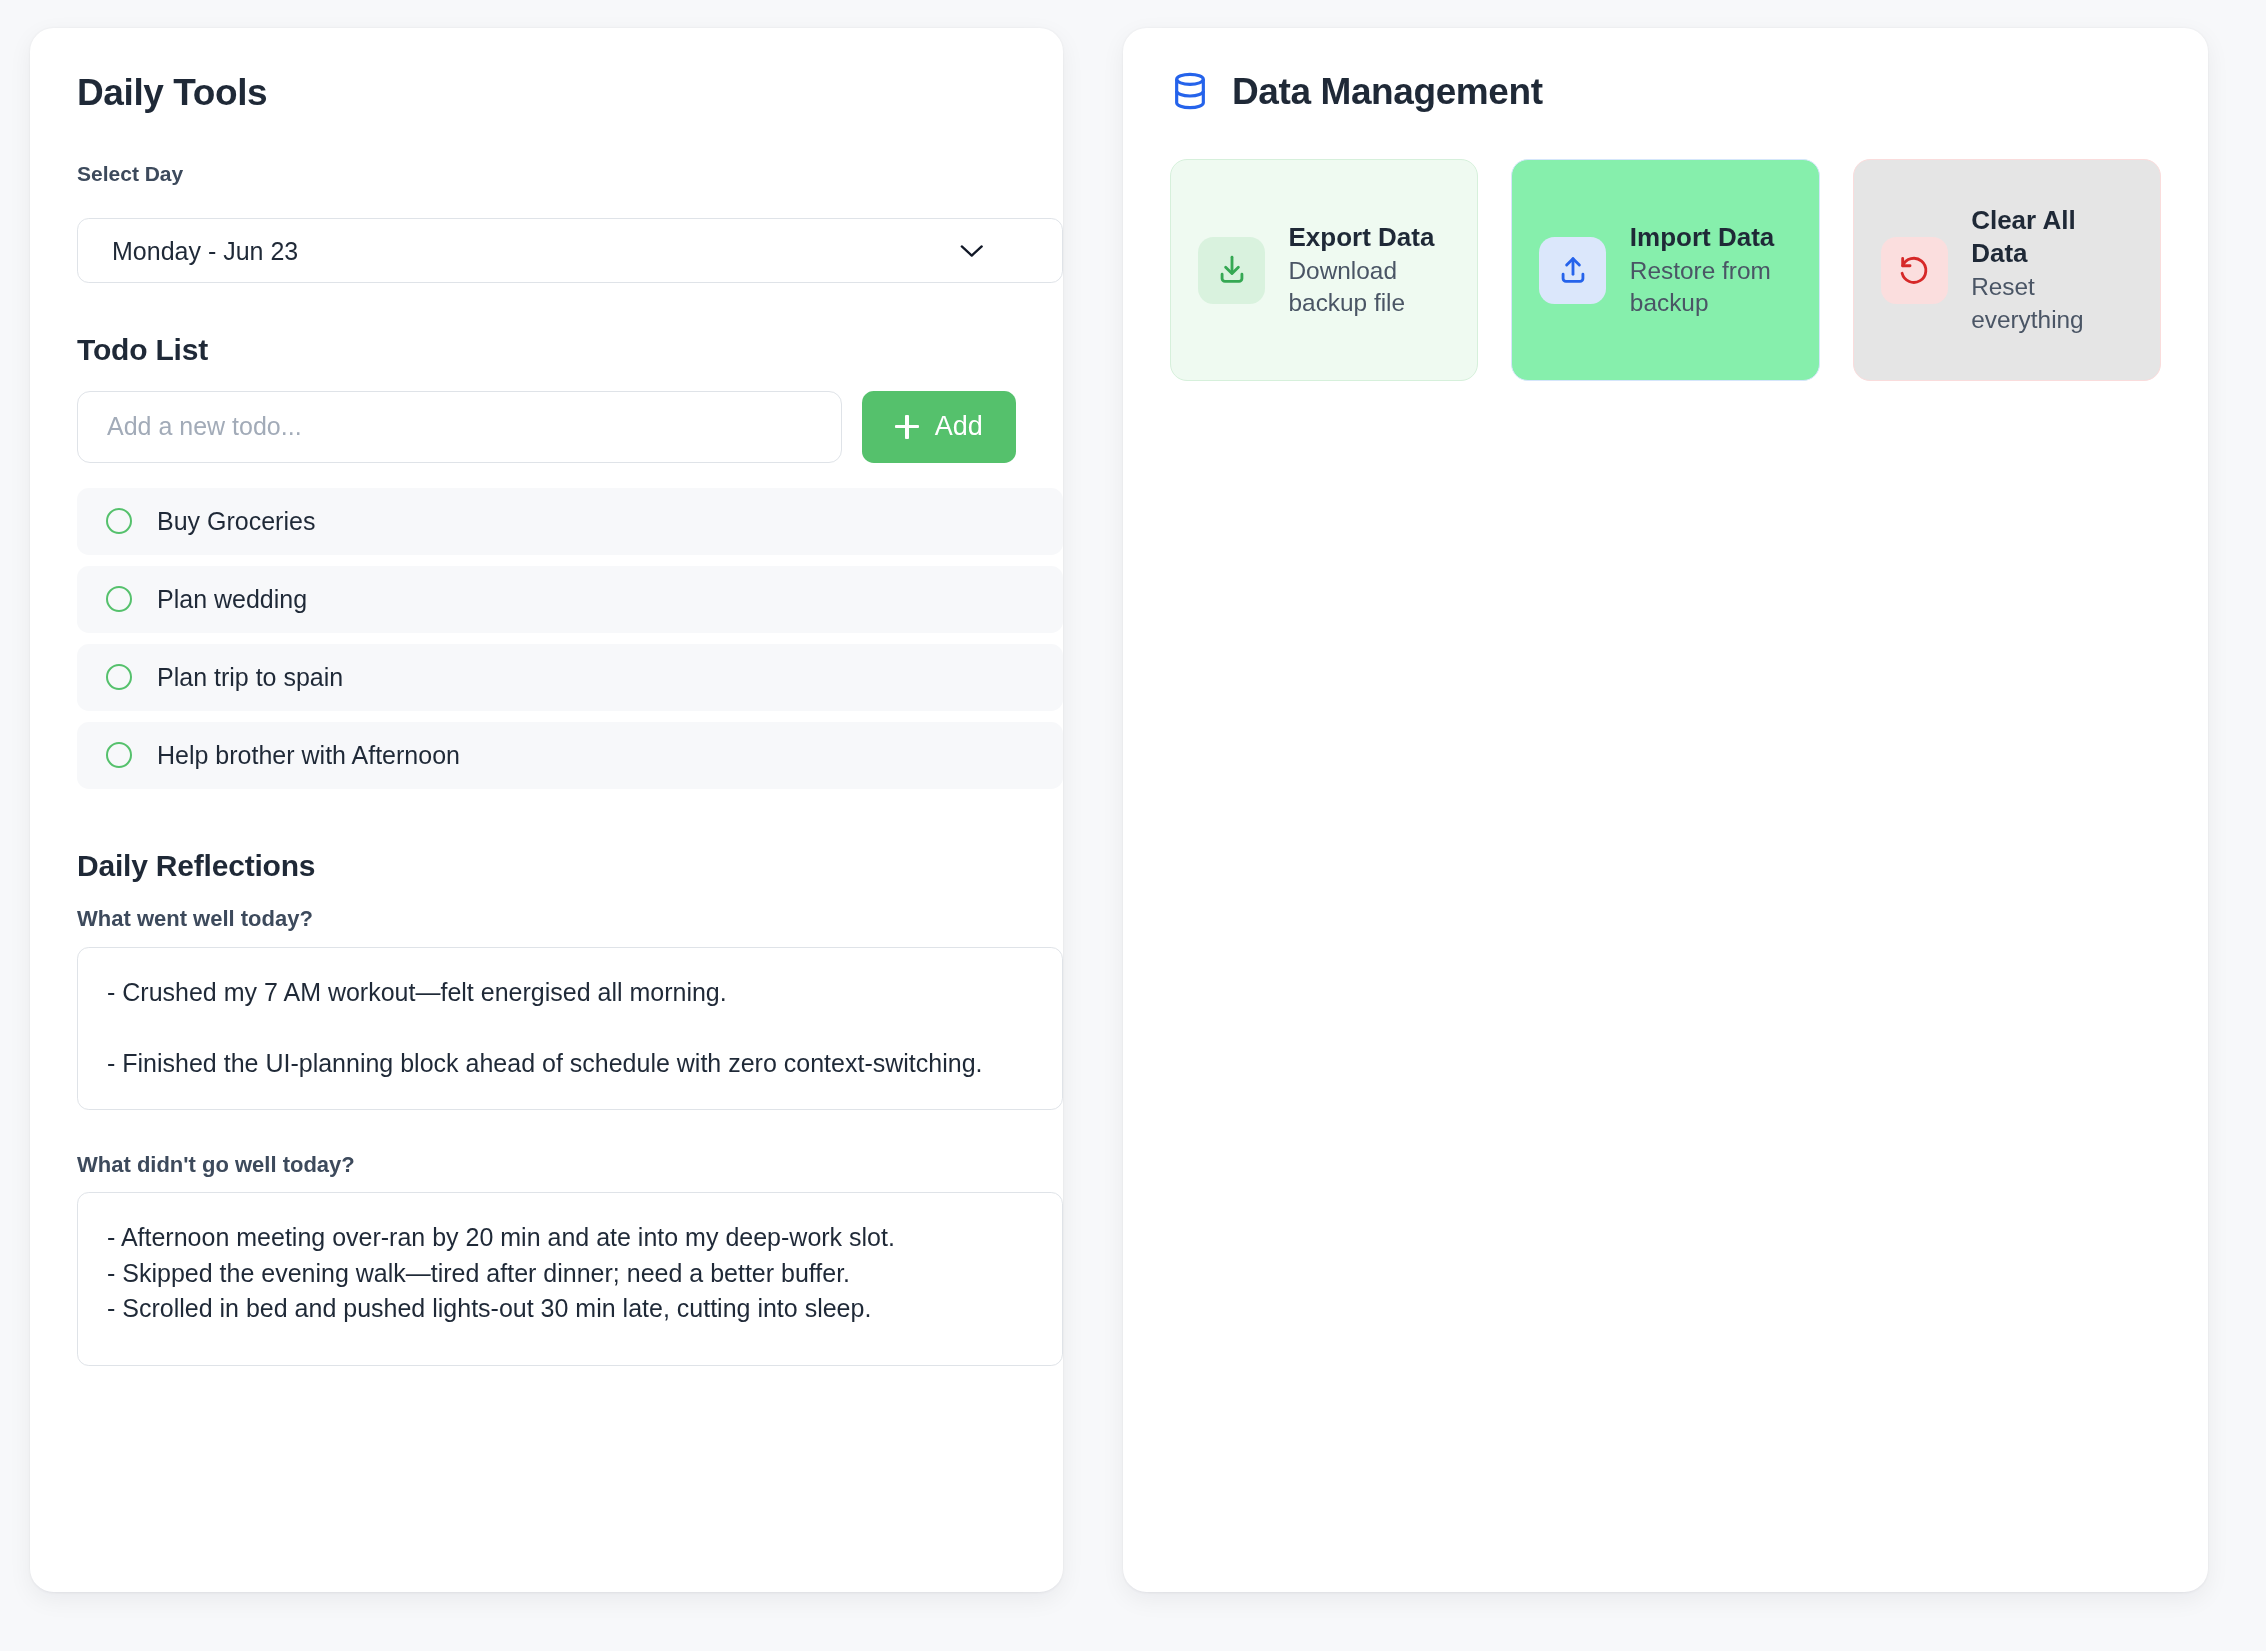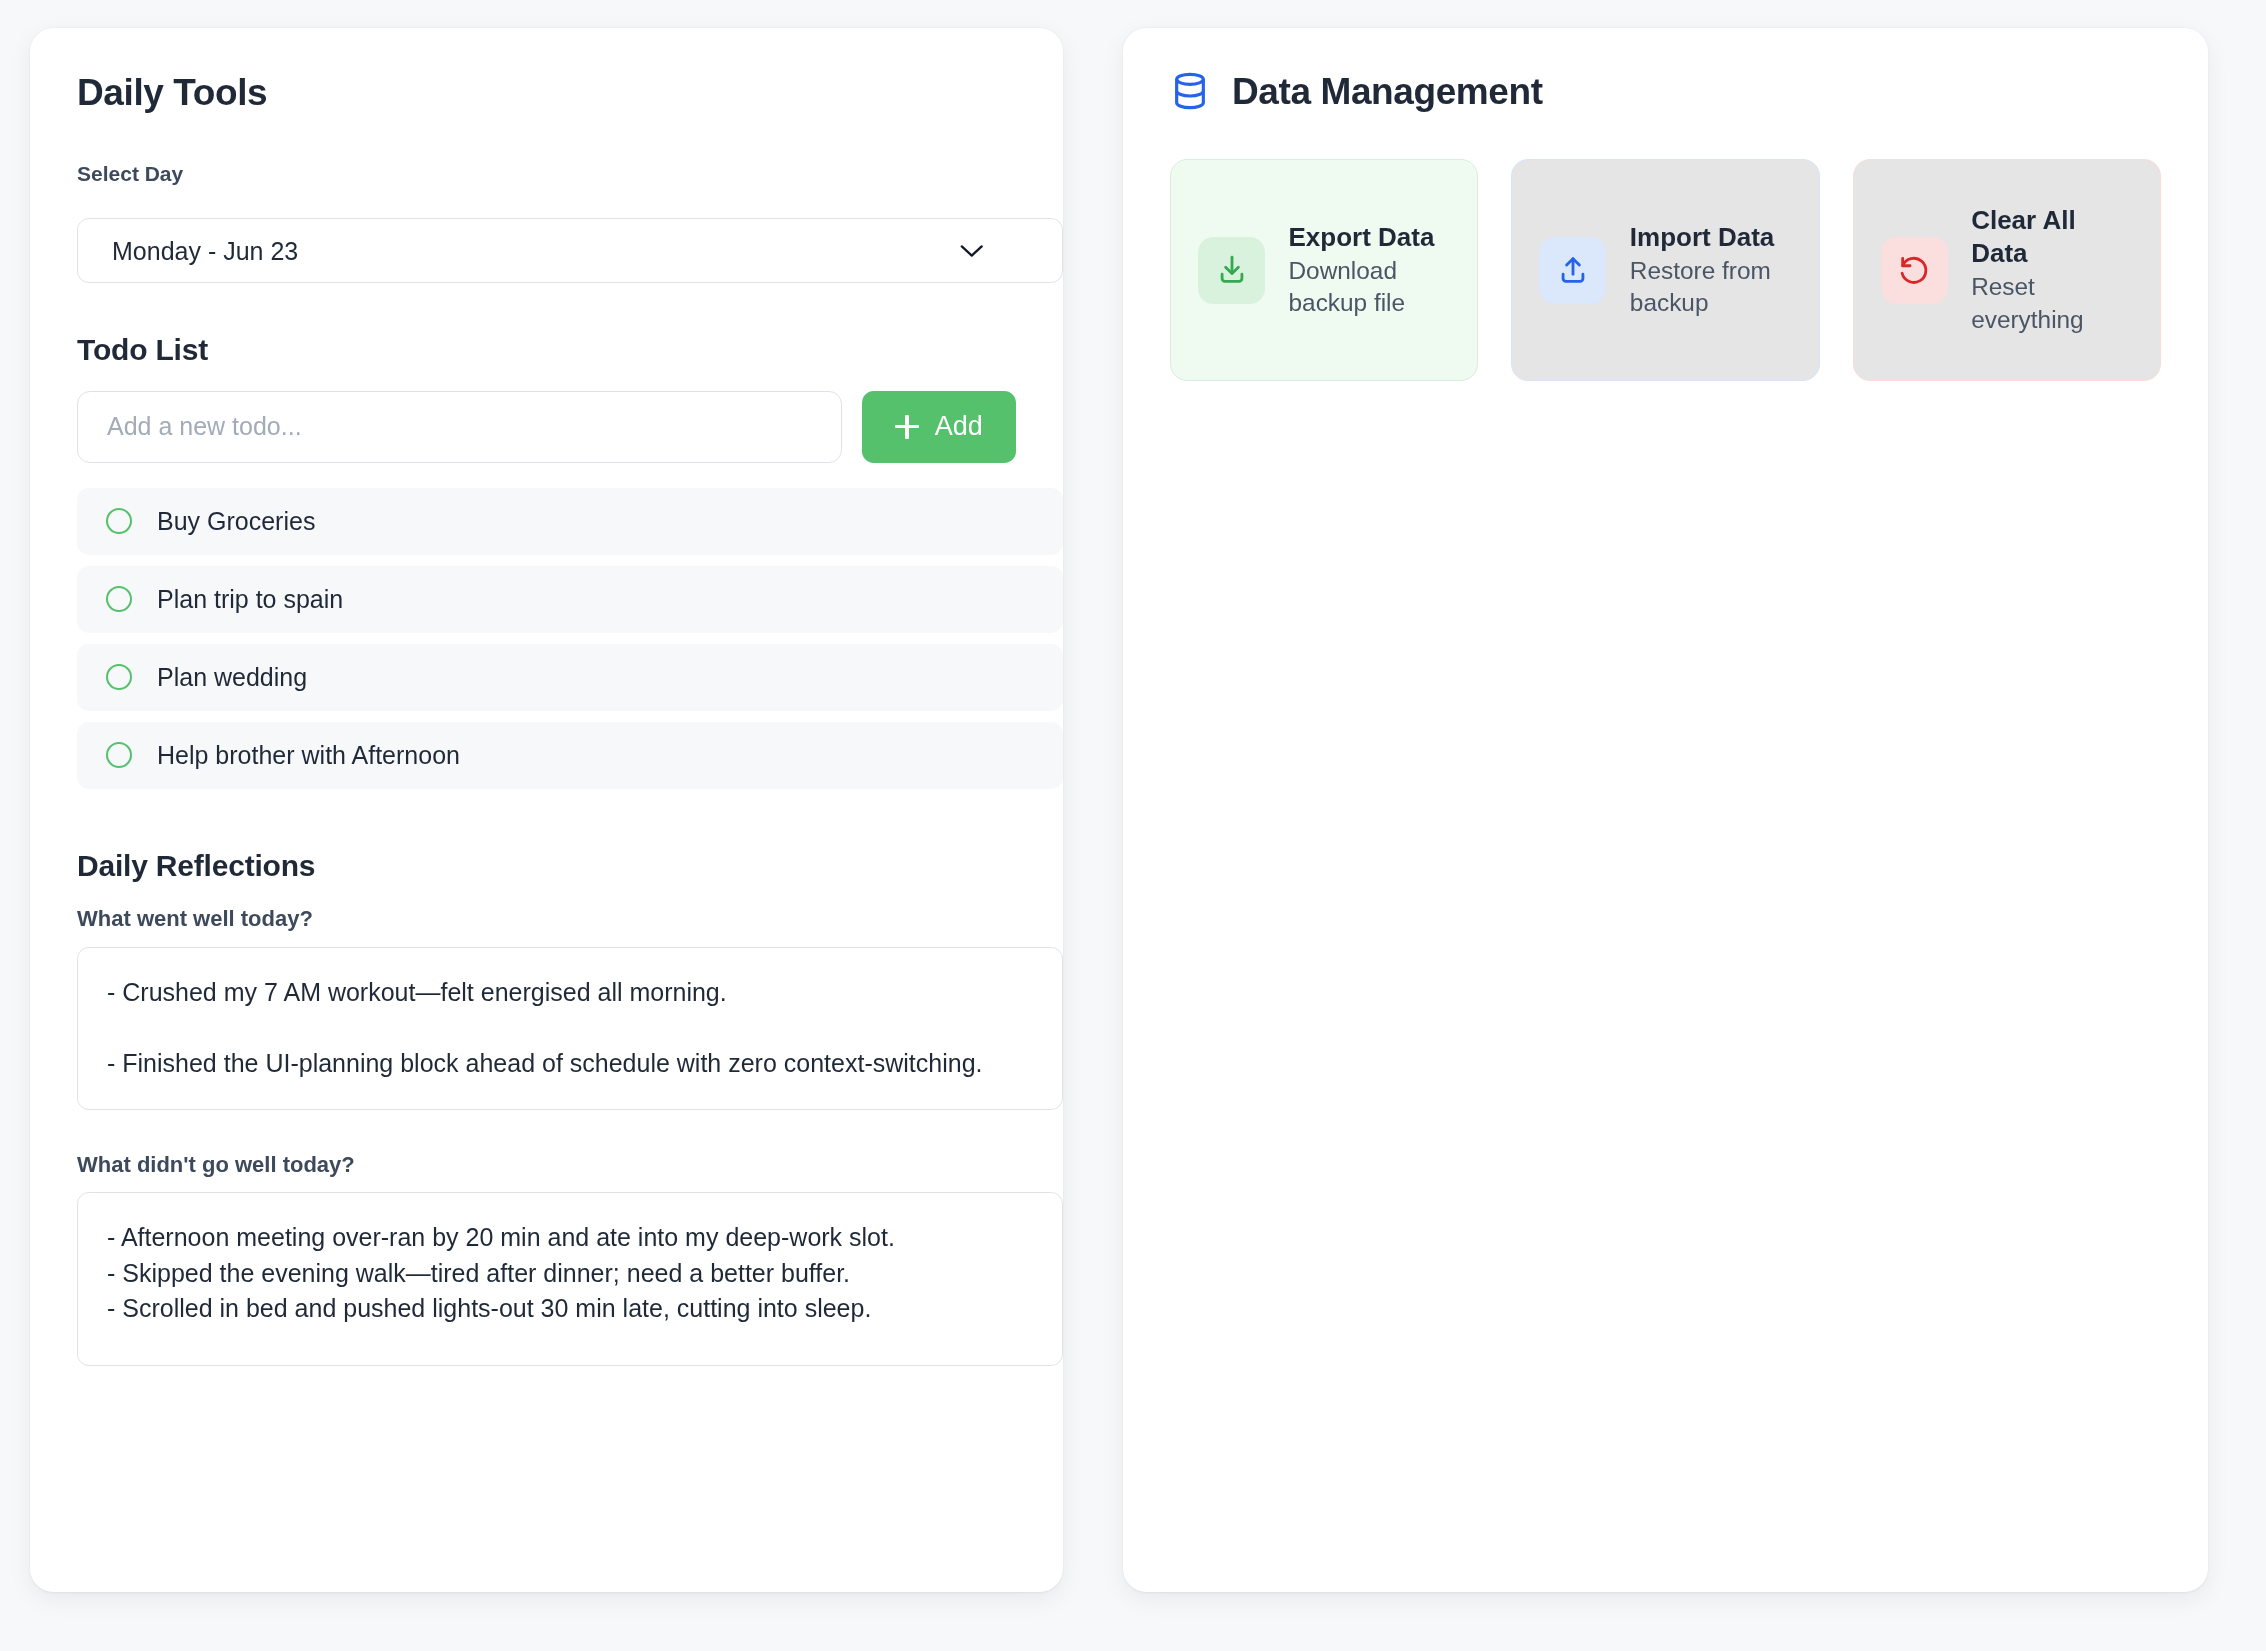--- a/index.html
+++ b/index.html
@@ -196,21 +196,21 @@
     width: 310px;
     height: 222px;
     border-radius: 17px;
     display: flex;
     align-items: center;
     gap: 23.5px;
     padding: 0 27px;
     cursor: pointer;
   }
   .dm-card.export { background: #effaf1; border: 1.8px solid #d6f0db; }
-  .dm-card.import { background: #e5e5e5; border: 1.8px solid #d5e6fb; }
+  .dm-card.import { background: #86efac; border: 1.8px solid #d5e6fb; }
   .dm-card.clear  { background: #e5e5e5; border: 1.8px solid #fadcdc; }
 
   .dm-icobox {
     width: 67px; height: 67px;
     border-radius: 15.4px;
     flex: 0 0 auto;
     display: flex; align-items: center; justify-content: center;
   }
   .dm-icobox.export { background: #d9f2de; }
   .dm-icobox.import { background: #dbe7fb; }
@@ -254,25 +254,25 @@
       </button>
     </div>
 
     <div class="todo-list">
       <div class="todo-row">
         <span class="todo-check"></span>
         <span class="todo-text">Buy Groceries</span>
       </div>
       <div class="todo-row">
         <span class="todo-check"></span>
-        <span class="todo-text">Plan trip to spain</span>
+        <span class="todo-text">Plan wedding</span>
       </div>
       <div class="todo-row">
         <span class="todo-check"></span>
-        <span class="todo-text">Plan wedding</span>
+        <span class="todo-text">Plan trip to spain</span>
       </div>
       <div class="todo-row">
         <span class="todo-check"></span>
         <span class="todo-text">Help brother with Afternoon</span>
       </div>
     </div>
 
     <h2 class="section reflections">Daily Reflections</h2>
 
     <div class="q-label">What went well today?</div>

